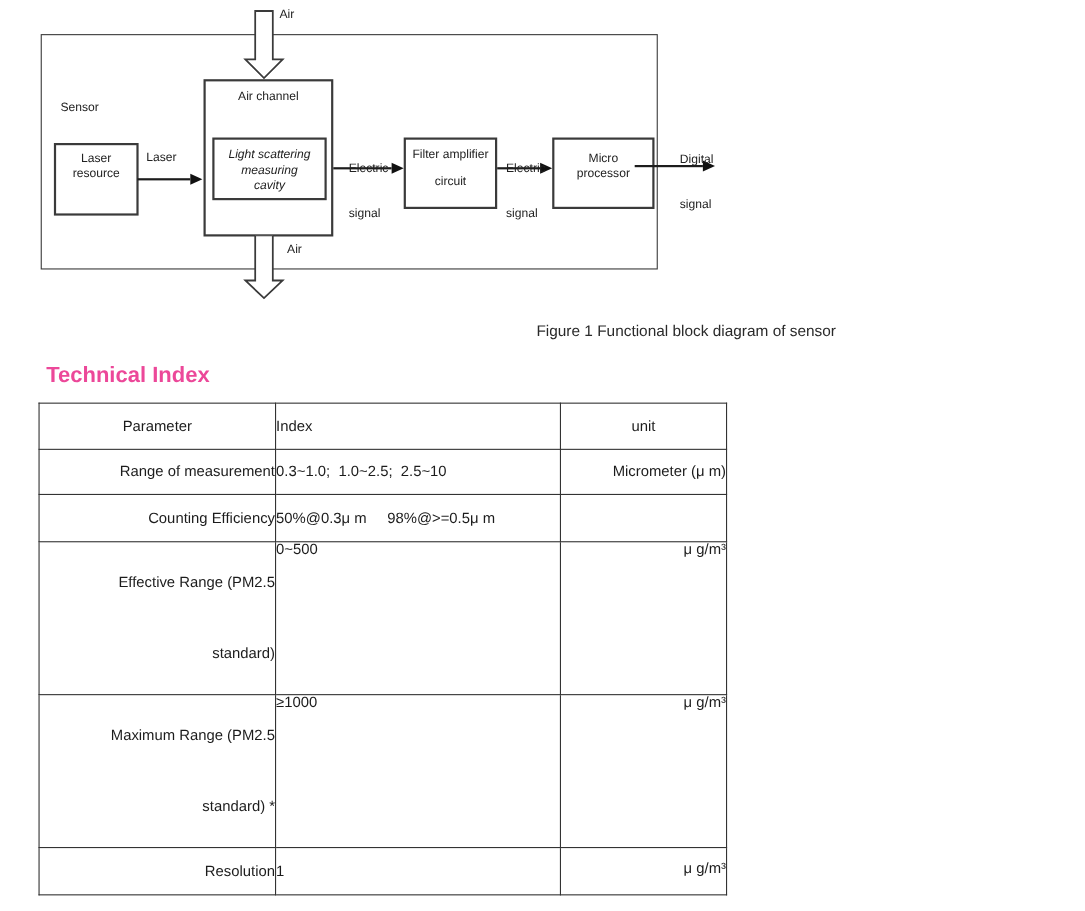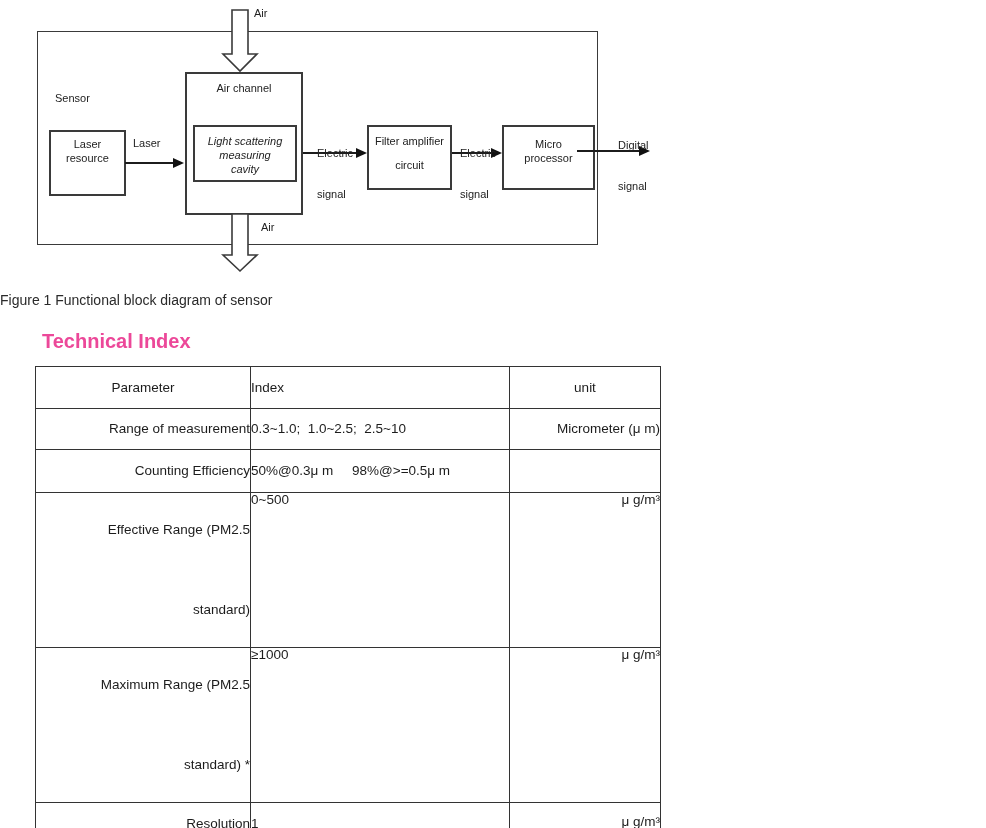--- a/index.html
+++ b/index.html
@@ -16,21 +16,21 @@
     position:absolute; font-size:11px; line-height:13.5px; color:#222; white-space:pre;
   }
   .harrow { position:absolute; height:2px; background:#1c1c1c; }
   .harrow::after {
     content:""; position:absolute; right:-11px; top:-4.5px;
     border-left:11px solid #111; border-top:5.5px solid transparent; border-bottom:5.5px solid transparent;
   }
   .vair { position:absolute; }
   
   .caption {
-    position:absolute; left:0; top:292px; width:760px; text-align:left;
+    position:absolute; left:0; top:292px; width:760px; text-align:right;
     font-size:14px; color:#2a2a2a;
   }
   .heading {
     position:absolute; left:42px; top:330px; font-size:20px; font-weight:bold; color:#ec4899;
   }
   
   table.spec {
     position:absolute; left:35px; top:366px; width:625px;
     border-collapse:collapse; table-layout:fixed;
   }
@@ -38,21 +38,21 @@
     border:1.5px solid #333; font-size:13.5px; font-weight:400; color:#1c1c1c;
     vertical-align:middle; padding:0; box-sizing:border-box; white-space:pre-wrap;
     overflow:hidden;
   }
   th.hc { text-align:center; }
   th.hl { text-align:left; padding-left:10px; }
   td.p { padding-left:7px; text-align:right; }
   td.i { padding-left:10px; text-align:left; }
   td.u { padding-left:9px; text-align:right; }
   tr.tall td { vertical-align:top; padding-top:0; }
-  tr.tall .ln + .ln { margin-top:36px; }
+  tr.tall .ln + .ln { margin-top:20px; }
   .ln { line-height:14px; }
 </style>
 </head>
 <body>
 
 <div class="page">
 
   <div>
 
     <div class="dbox" style="left:37px; top:31px; width:561px; height:214px; border-width:1.8px;"></div>

